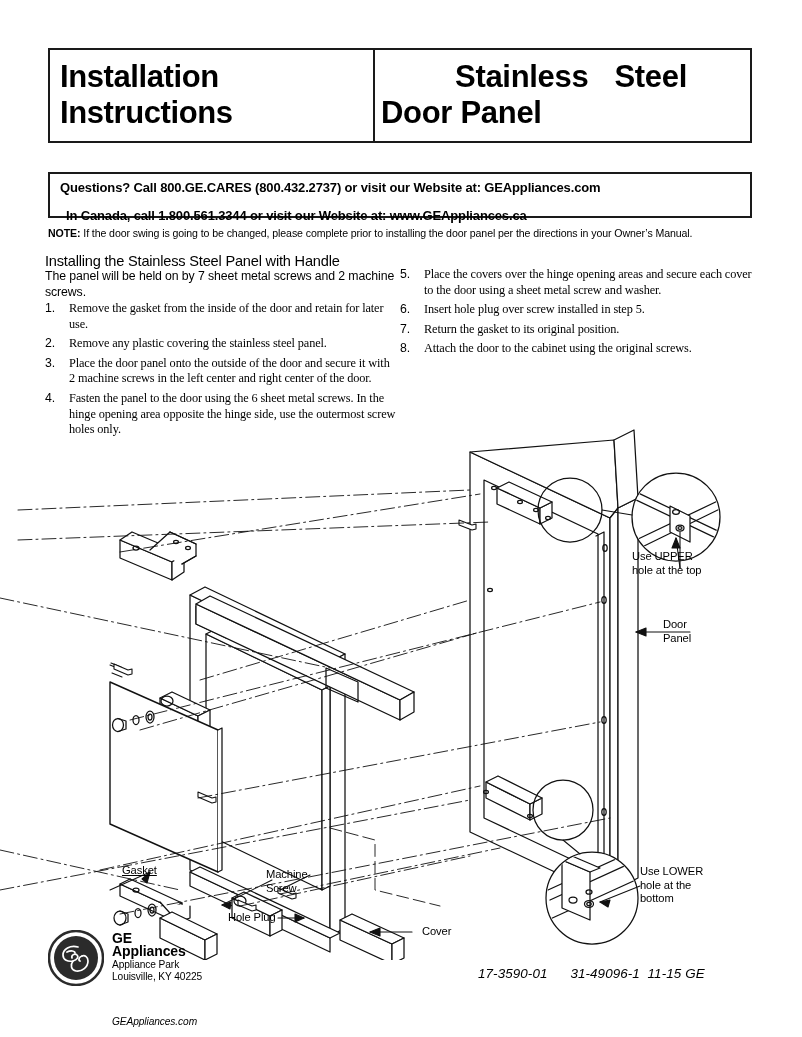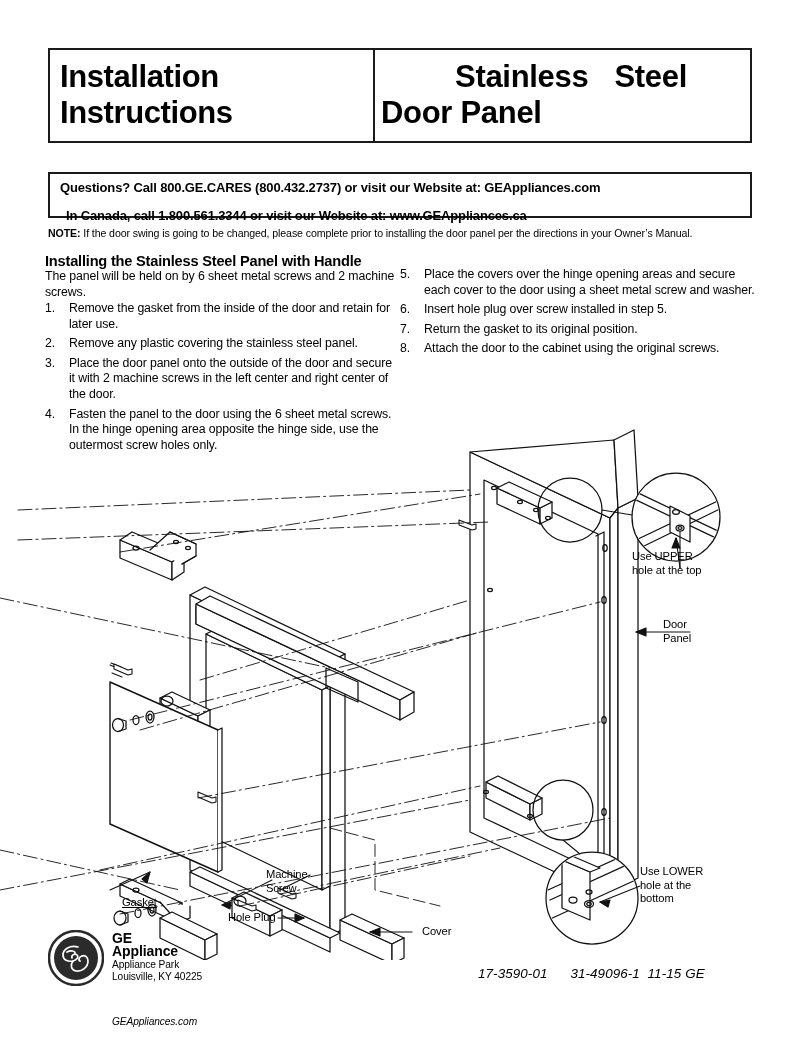--- a/index.html
+++ b/index.html
@@ -88,21 +88,21 @@
     line-height: 14px;
     letter-spacing: -0.1px;
     white-space: nowrap;
   }
   .note-row b { font-weight: bold; }
 
   
   .sect-title {
     position: absolute;
     left: 45px; top: 252px;
-    font-weight: bold;
+    font-weight: normal;
     font-size: 14.6px;
     line-height: 18px;
     letter-spacing: -0.2px;
     white-space: nowrap;
   }
   .intro {
     position: absolute;
     left: 45px; top: 269px;
     width: 352px;
     font-size: 12.3px;
@@ -123,21 +123,21 @@
     display: flex;
     font-size: 12.3px;
     line-height: 15.6px;
     letter-spacing: -0.12px;
     margin-bottom: 4px;
   }
   .step-num {
     flex: 0 0 24px;
     text-align: left;
   }
-  .step-body { flex: 1 1 auto; }
+  .step-body { flex: 1 1 auto; font-family: Liberation Serif, serif; }
 
   
   .diagram {
     position: absolute;
     left: 0; top: 420px;
     width: 802px; height: 540px;
   }
   .diagram svg { display: block; }
 
   .lbl {
@@ -192,21 +192,21 @@
 </div>
 
 <div class="contact-box">
   <div class="contact-line">Questions? Call 800.GE.CARES (800.432.2737) or visit our Website at: GEAppliances.com</div>
   <div class="contact-line indent">In Canada, call 1.800.561.3344 or visit our Website at: www.GEAppliances.ca</div>
 </div>
 
 <div class="note-row"><b>NOTE:</b><span> If the door swing is going to be changed, please complete prior to installing the door panel per the directions in your Owner’s Manual.</span></div>
 
 <div class="sect-title">Installing the Stainless Steel Panel with Handle</div>
-<div class="intro">The panel will be held on by 6 sheet metal screws and 2 machine screws.</div>
+<div class="intro">The panel will be held on by 7 sheet metal screws and 2 machine screws.</div>
 
 <div class="col-left">
   <div class="step">
     <div class="step-num">1.</div>
     <div class="step-body">Remove the gasket from the inside of the door and retain for later use.</div>
   </div>
   <div class="step">
     <div class="step-num">2.</div>
     <div class="step-body">Remove any plastic covering the stainless  steel panel.</div>
   </div>
@@ -479,39 +479,39 @@
     </g>
   </svg>
 
   <div class="lbl" style="left:632px; top:130px;">Use UPPER
 hole at the top</div>
   <div class="lbl" style="left:640px; top:445px;">Use LOWER
 hole at the
 bottom</div>
   <div class="lbl" style="left:663px; top:198px;">Door
 Panel</div>
-  <div class="lbl" style="left:122px; top:476px;text-decoration:underline;">Gasket</div>
+  <div class="lbl" style="left:122px; top:444px;text-decoration:underline;">Gasket</div>
   <div class="lbl" style="left:266px; top:448px;">Machine
 Screw</div>
   <div class="lbl" style="left:228px; top:491px;">Hole Plug</div>
   <div class="lbl" style="left:422px; top:505px;">Cover</div>
 </div>
 
 <div class="footer-logo">
   <svg width="56" height="56" viewBox="0 0 56 56" xmlns="http://www.w3.org/2000/svg">
     <circle cx="28" cy="28" r="27" fill="none" stroke="#2b2b2b" stroke-width="2.5"></circle>
     <circle cx="28" cy="28" r="22" fill="#2b2b2b"></circle>
     <g fill="none" stroke="#ffffff" stroke-width="1.7" stroke-linecap="round">
       <path d="M30,17 C22,15 15,19 15,25 C15,30 20,32 25,31 C29,30 31,27 29,25 C27,23 23,25 24,28"></path>
       <path d="M25,31 C22,35 23,40 28,41 C34,42 40,37 40,31 C40,27 37,25 34,26"></path>
       <path d="M34,26 C31,27 30,30 32,31"></path>
       <path d="M19,22 C23,20 27,21 27,23"></path>
     </g>
   </svg>
 </div>
 <div class="footer-text">
   <div class="brand">GE</div>
-  <div class="brand">Appliance</div>
+  <div class="brand">Appliances</div>
   <div class="addr">Appliance Park</div>
   <div class="addr">Louisville, KY 40225</div>
   <div class="web">GEAppliances.com</div>
 </div>
 <div class="footer-codes">17-3590-01      31-49096-1  11-15 GE</div>
 
 </body></html>

